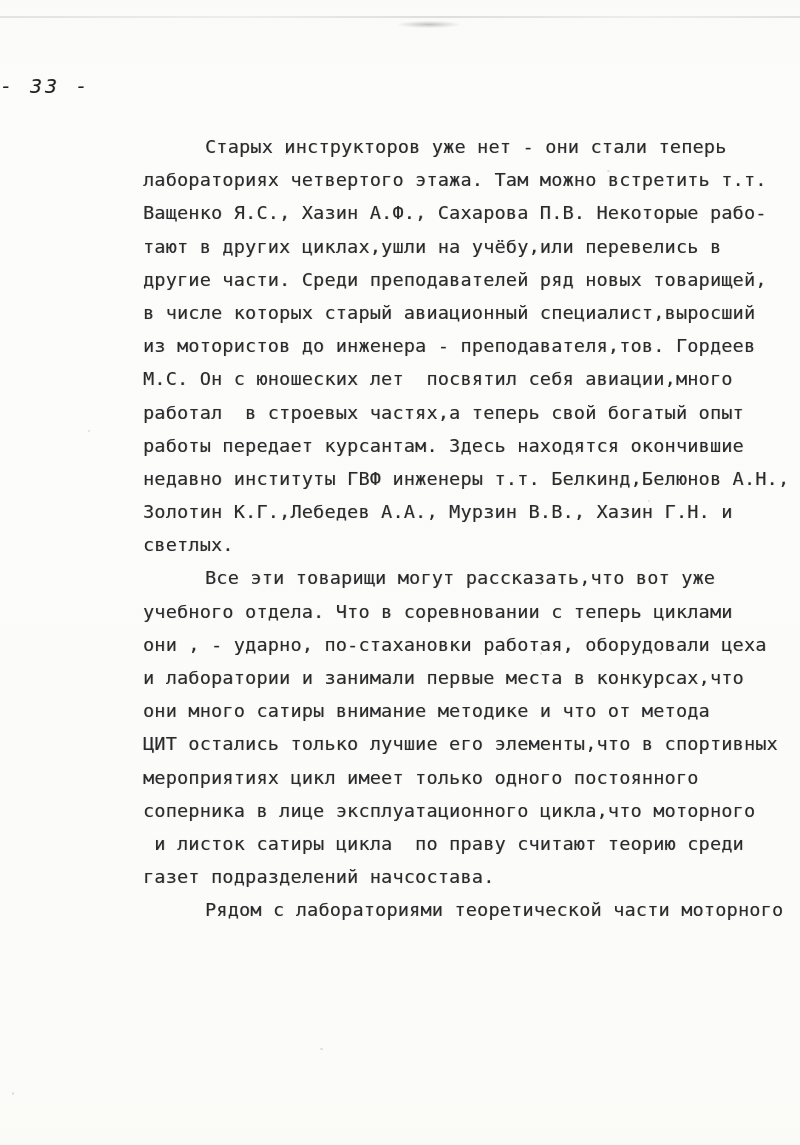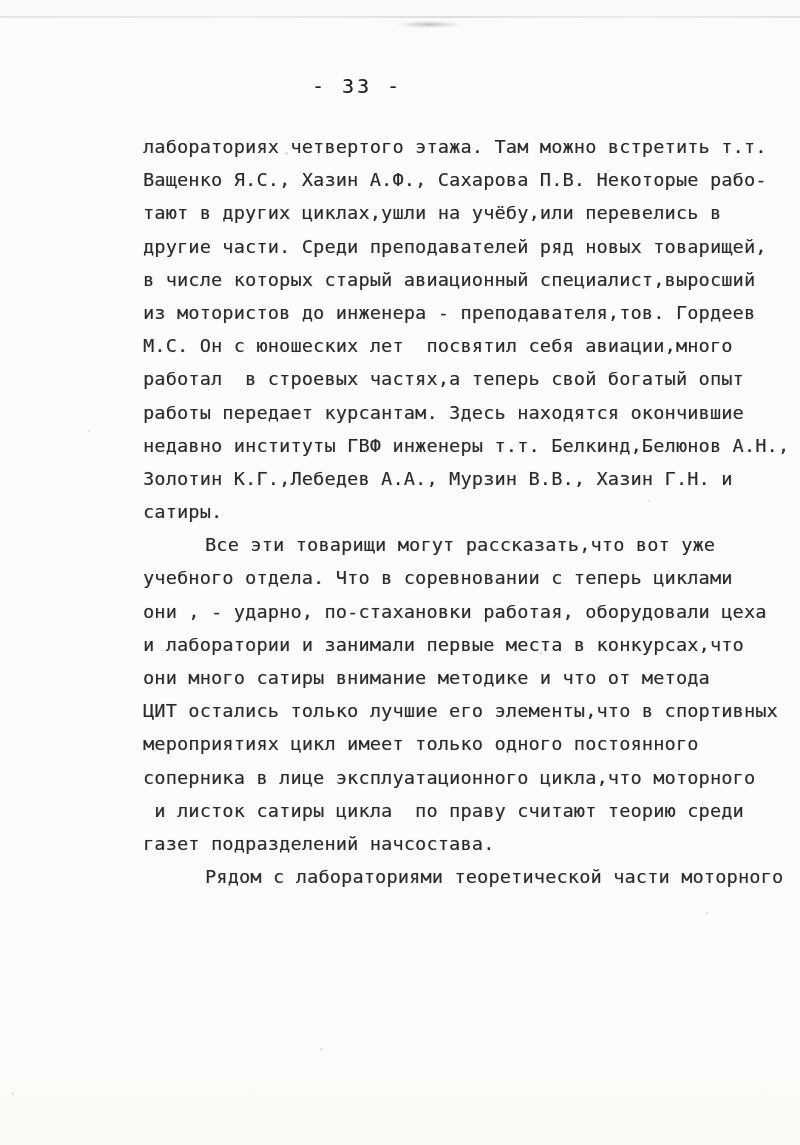--- a/index.html
+++ b/index.html
@@ -49,26 +49,27 @@
   .s5 { left: 320px; top: 1048px; width: 3px; height: 2px; }
   .s6 { left: 706px; top: 912px; width: 2px; height: 2px; }
   .s7 { left: 12px;  top: 1092px; width: 2px; height: 3px; }
   .s8 { left: 648px; top: 500px; width: 2px; height: 2px; }
 
   .page-number {
     position: absolute;
     top: 74px;
     left: 0;
     width: 714px; 
-    text-align: center;
+    text-align: left;
     font-size: 20px;
     letter-spacing: 3px;
     color: #222226;
     text-shadow: 0.4px 0.4px 0.6px rgba(35,35,38,0.35);
     white-space: pre;
+    font-style: italic;
   }
   .text-block {
     position: absolute;
     left: 143px;
     top: 130px;
     width: 645px;
   }
   .line {
     height: 33.2px;
     line-height: 33.2px;
@@ -92,32 +93,33 @@
 <div class="speck s3"></div>
 <div class="speck s4"></div>
 <div class="speck s5"></div>
 <div class="speck s6"></div>
 <div class="speck s7"></div>
 <div class="speck s8"></div>
 
 <div class="page-number">- 33 -</div>
 
 <div class="text-block">
+  <div class="line indent">Старых инструкторов уже нет - они стали теперь</div>
   <div class="line">лабораториях четвертого этажа. Там можно встретить т.т.</div>
   <div class="line">Ващенко Я.С., Хазин А.Ф., Сахарова П.В. Некоторые рабо-</div>
   <div class="line">тают в других циклах,ушли на учёбу,или перевелись в</div>
   <div class="line">другие части. Среди преподавателей ряд новых товарищей,</div>
   <div class="line">в числе которых старый авиационный специалист,выросший</div>
   <div class="line">из мотористов до инженера - преподавателя,тов. Гордеев</div>
   <div class="line">М.С. Он с юношеских лет  посвятил себя авиации,много</div>
   <div class="line">работал  в строевых частях,а теперь свой богатый опыт</div>
   <div class="line">работы передает курсантам. Здесь находятся окончившие</div>
   <div class="line">недавно институты ГВФ инженеры т.т. Белкинд,Белюнов А.Н.,</div>
   <div class="line">Золотин К.Г.,Лебедев А.А., Мурзин В.В., Хазин Г.Н. и</div>
-  <div class="line">сатиры.</div>
+  <div class="line">светлых.</div>
   <div class="line indent">Все эти товарищи могут рассказать,что вот уже</div>
   <div class="line">учебного отдела. Что в соревновании с теперь циклами</div>
   <div class="line">они , - ударно, по-стахановки работая, оборудовали цеха</div>
   <div class="line">и лаборатории и занимали первые места в конкурсах,что</div>
   <div class="line">они много сатиры внимание методике и что от метода</div>
   <div class="line">ЦИТ остались только лучшие его элементы,что в спортивных</div>
   <div class="line">мероприятиях цикл имеет только одного постоянного</div>
   <div class="line">соперника в лице эксплуатационного цикла,что моторного</div>
   <div class="line"> и листок сатиры цикла  по праву считают теорию среди</div>
   <div class="line">газет подразделений начсостава.</div>

